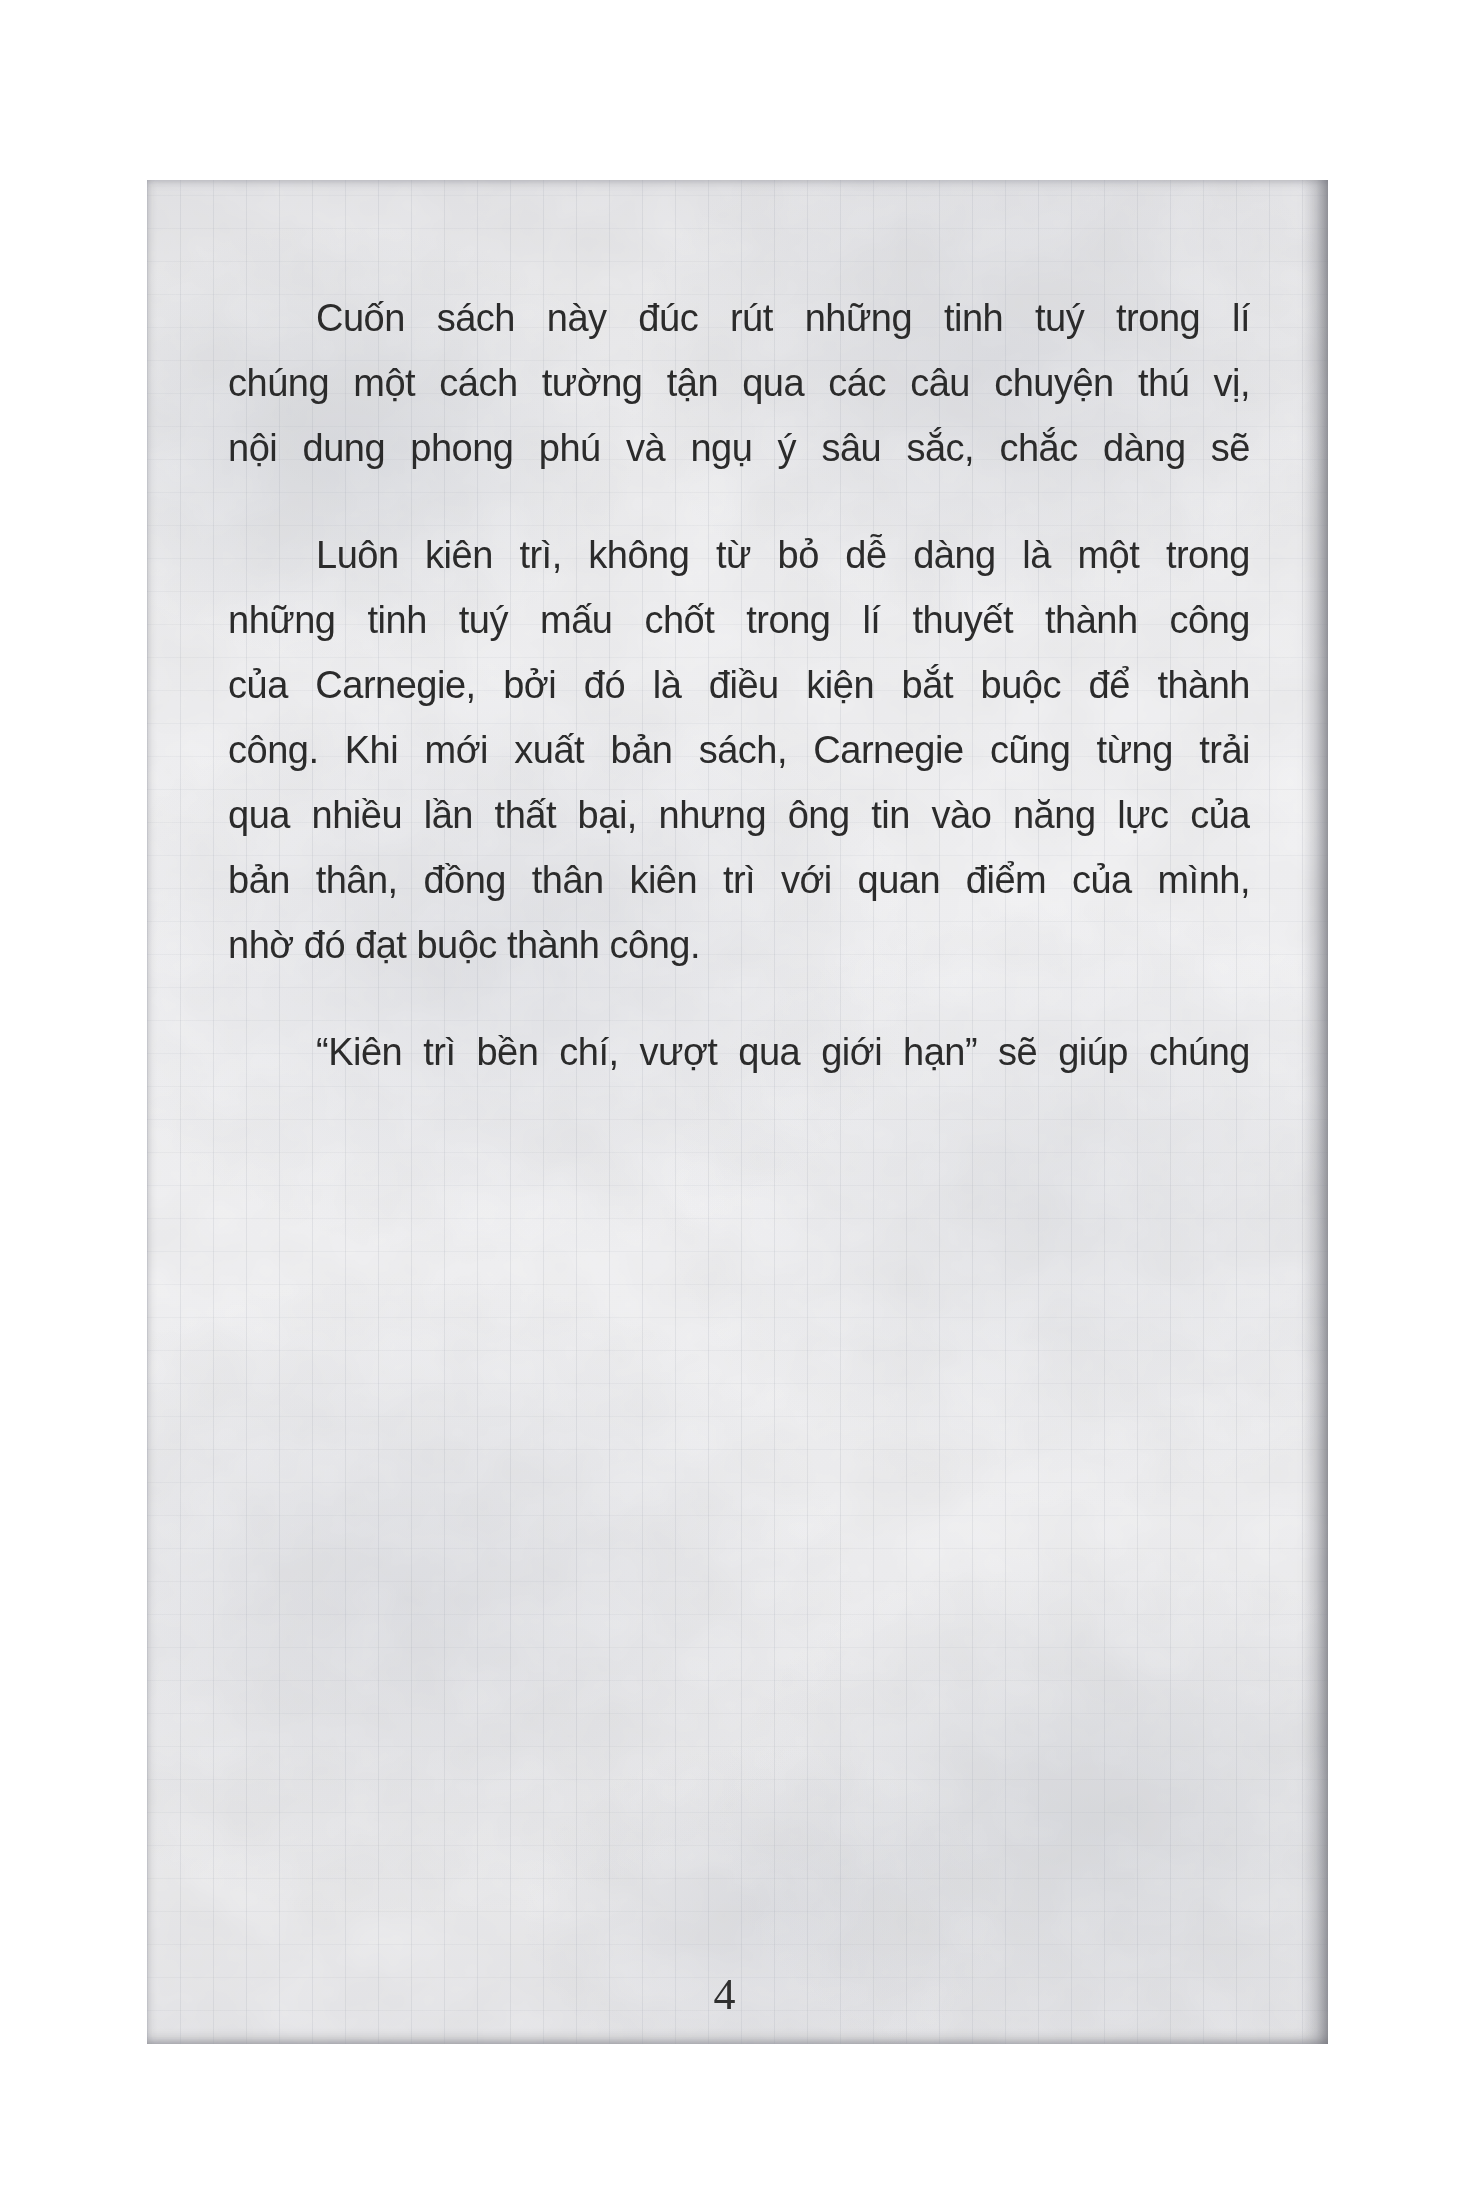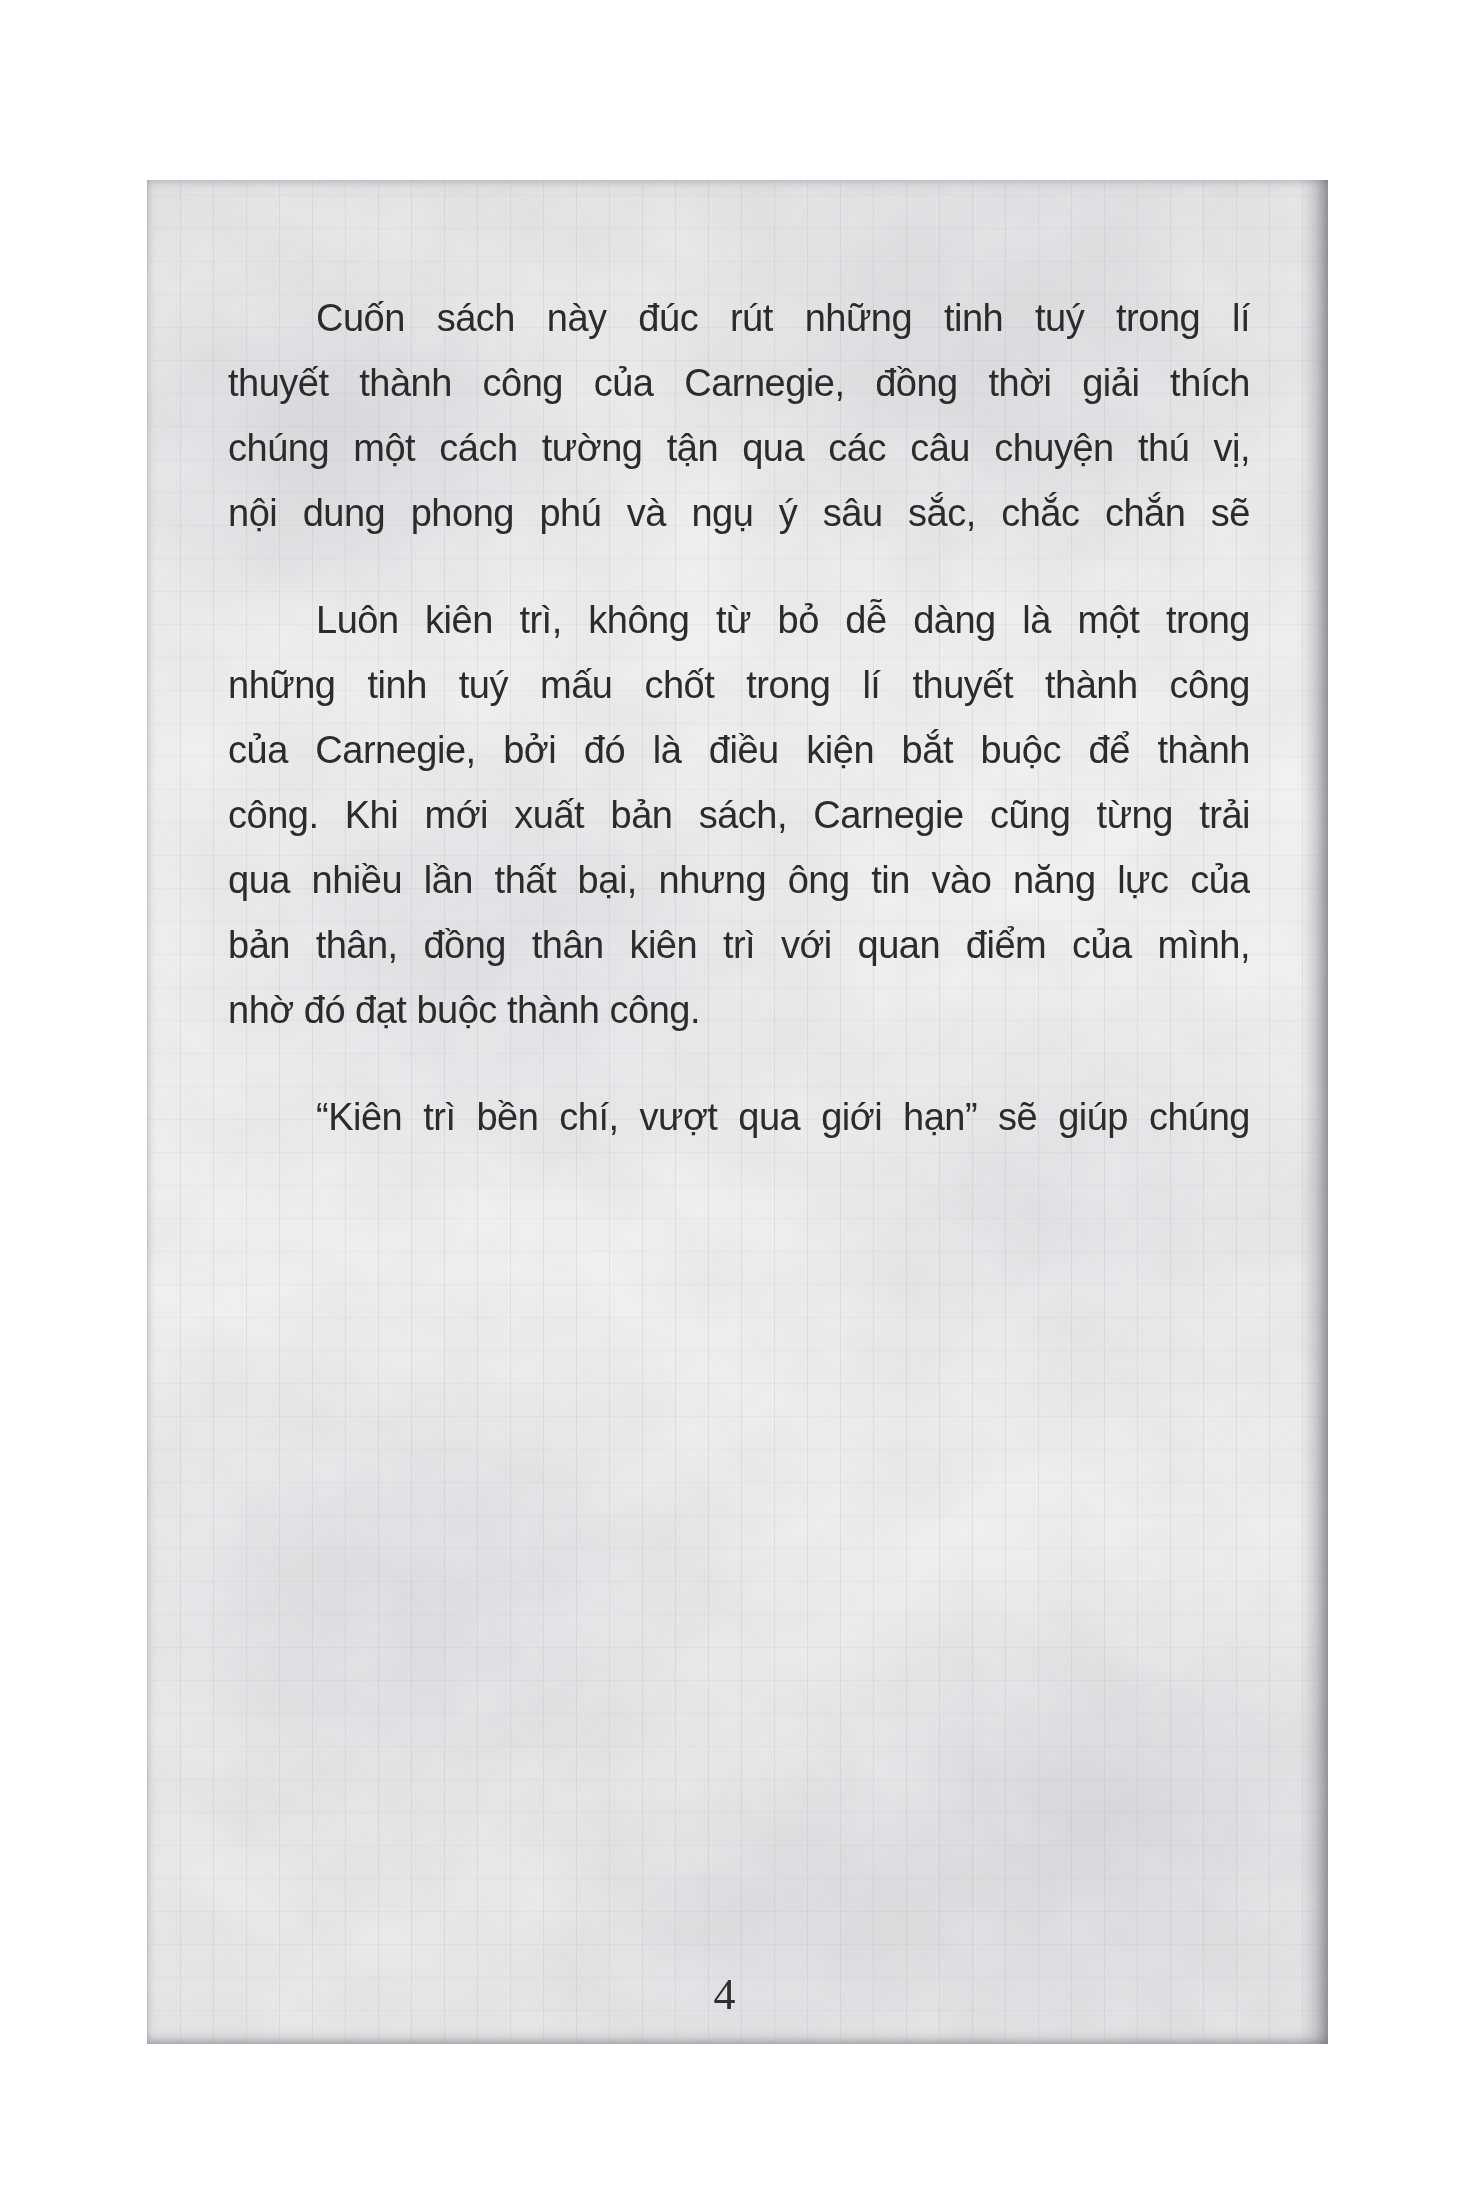--- a/index.html
+++ b/index.html
@@ -128,23 +128,22 @@
       </filter>
       <rect x="0" y="0" width="1181" height="1864" filter="url(#grain)"></rect>
     </svg>
 
     <div class="grid"></div>
     <div class="edge-curl"></div>
 
     <div class="text-block">
         <div class="para">
           <div class="line firstline">Cuốn sách này đúc rút những tinh tuý trong lí</div>
-          <div class="line">thuyết thành công của Carnegie, đồng thời giải thích</div>
           <div class="line">chúng một cách tường tận qua các câu chuyện thú vị,</div>
-          <div class="line">nội dung phong phú và ngụ ý sâu sắc, chắc chắn sẽ</div>
+          <div class="line">nội dung phong phú và ngụ ý sâu sắc, chắc dàng sẽ</div>
         </div>
         <div class="para">
           <div class="line firstline">Luôn kiên trì, không từ bỏ dễ dàng là một trong</div>
           <div class="line">những tinh tuý mấu chốt trong lí thuyết thành công</div>
           <div class="line">của Carnegie, bởi đó là điều kiện bắt buộc để thành</div>
           <div class="line">công. Khi mới xuất bản sách, Carnegie cũng từng trải</div>
           <div class="line">qua nhiều lần thất bại, nhưng ông tin vào năng lực của</div>
           <div class="line">bản thân, đồng thân kiên trì với quan điểm của mình,</div>
           <div class="line lastline">nhờ đó đạt buộc thành công.</div>
         </div>

